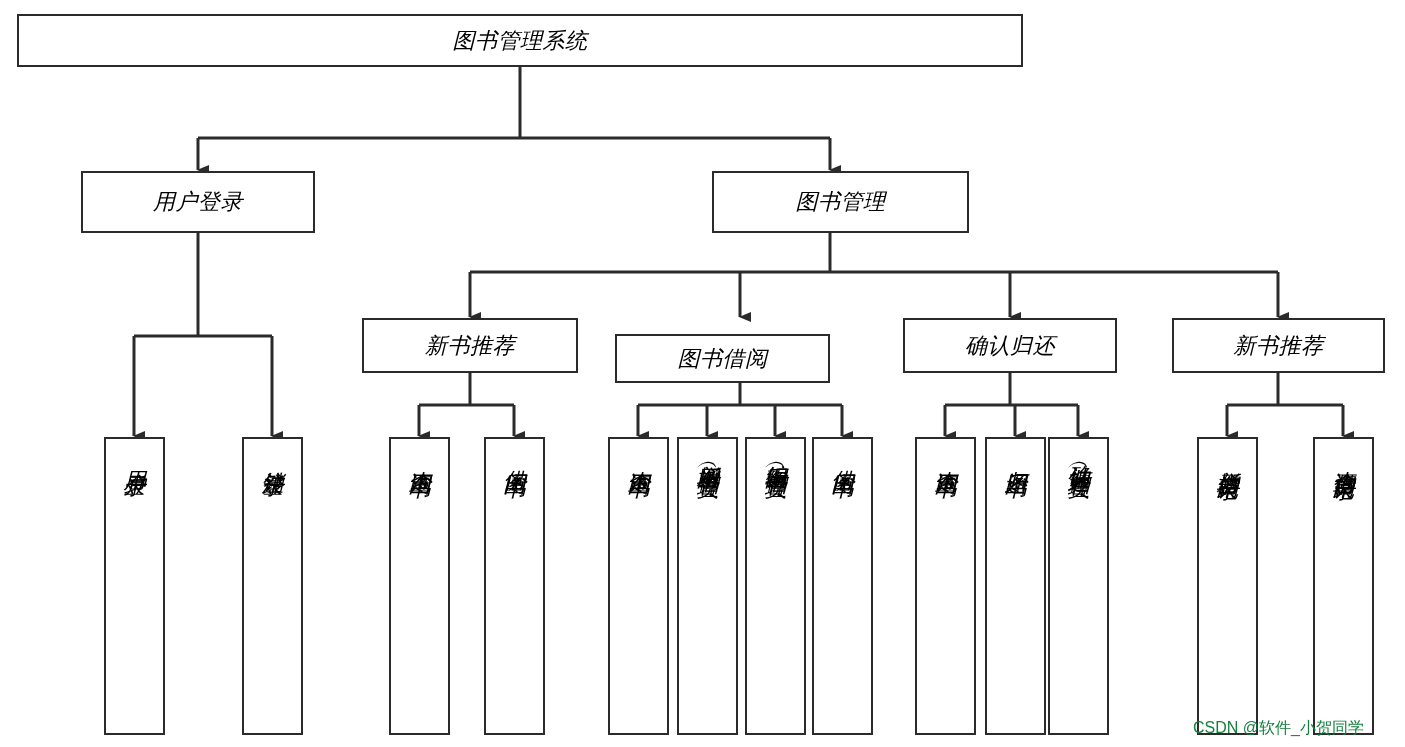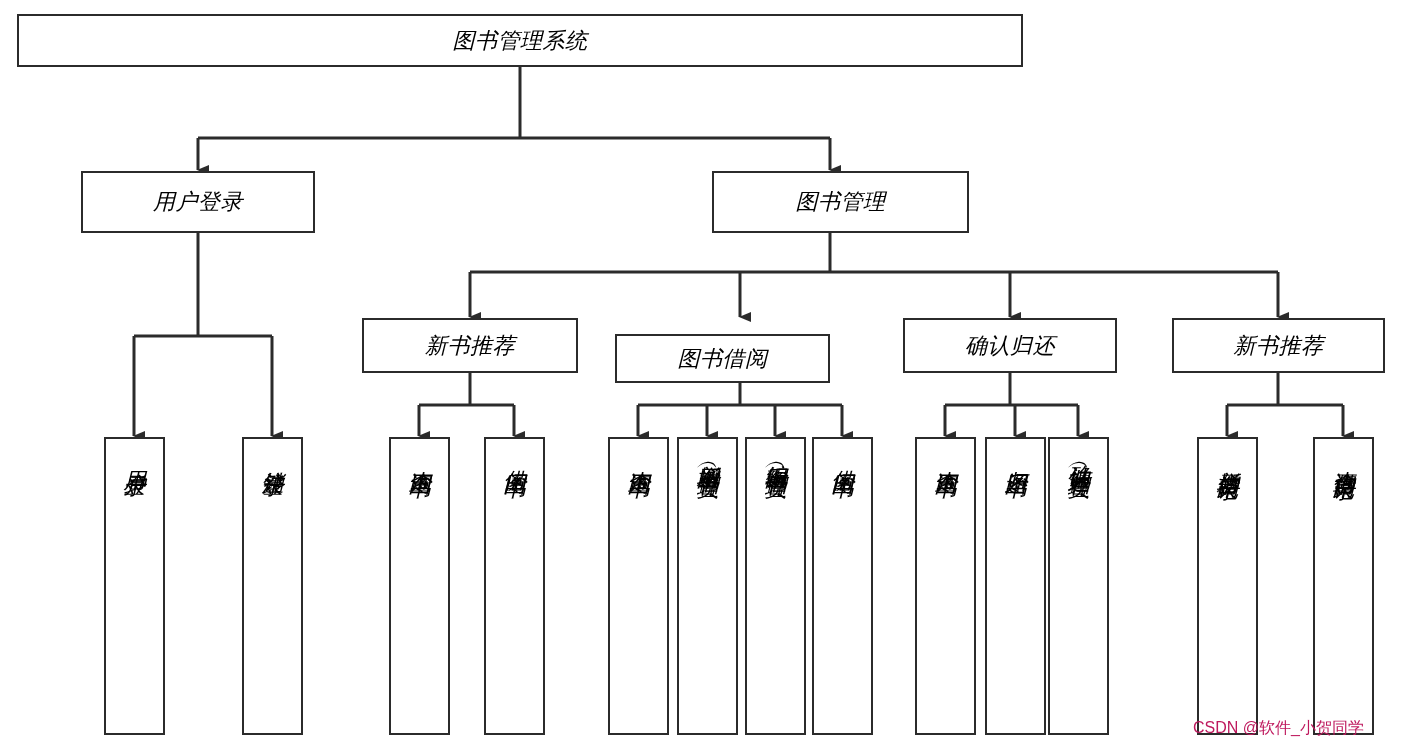--- a/index.html
+++ b/index.html
@@ -175,15 +175,15 @@
         <span class="node-label">确认归还（管理员）</span>
       </div>
       <div class="node-box node-vertical" style="left: 1197px; top: 437px; width: 61px; height: 298px; border-color: rgb(43, 43, 43); background: rgb(255, 255, 255);">
         <span class="node-label">新增借阅记录</span>
       </div>
       <div class="node-box node-vertical" style="left: 1313px; top: 437px; width: 61px; height: 298px; border-color: rgb(43, 43, 43); background: rgb(255, 255, 255);">
         <span class="node-label">查询借阅记录</span>
       </div>
     </div>
 
-  <div class="watermark" style="left: 1193px; top: 718px; color: #be185d;">CSDN @软件_小贺同学</div>
+  <div class="watermark" style="left: 1193px; top: 718px; color: #15803d;">CSDN @软件_小贺同学</div>
 
 </div>
 
 </body></html>

